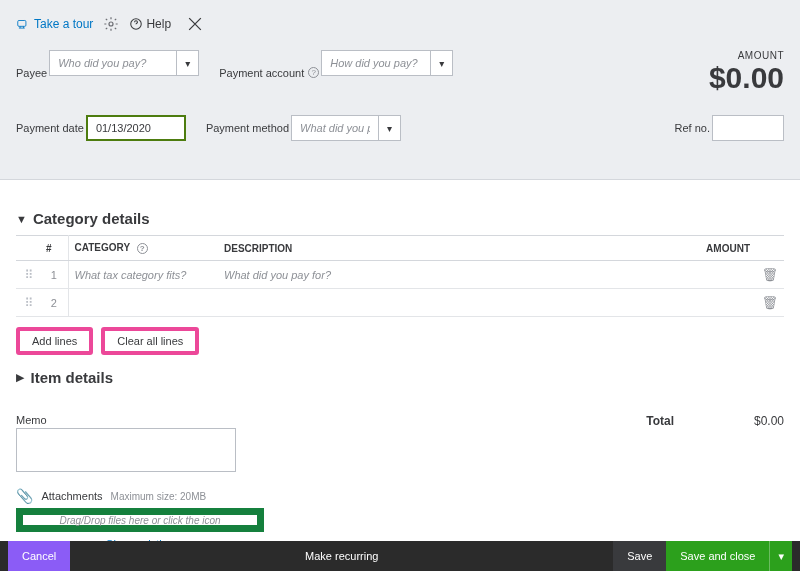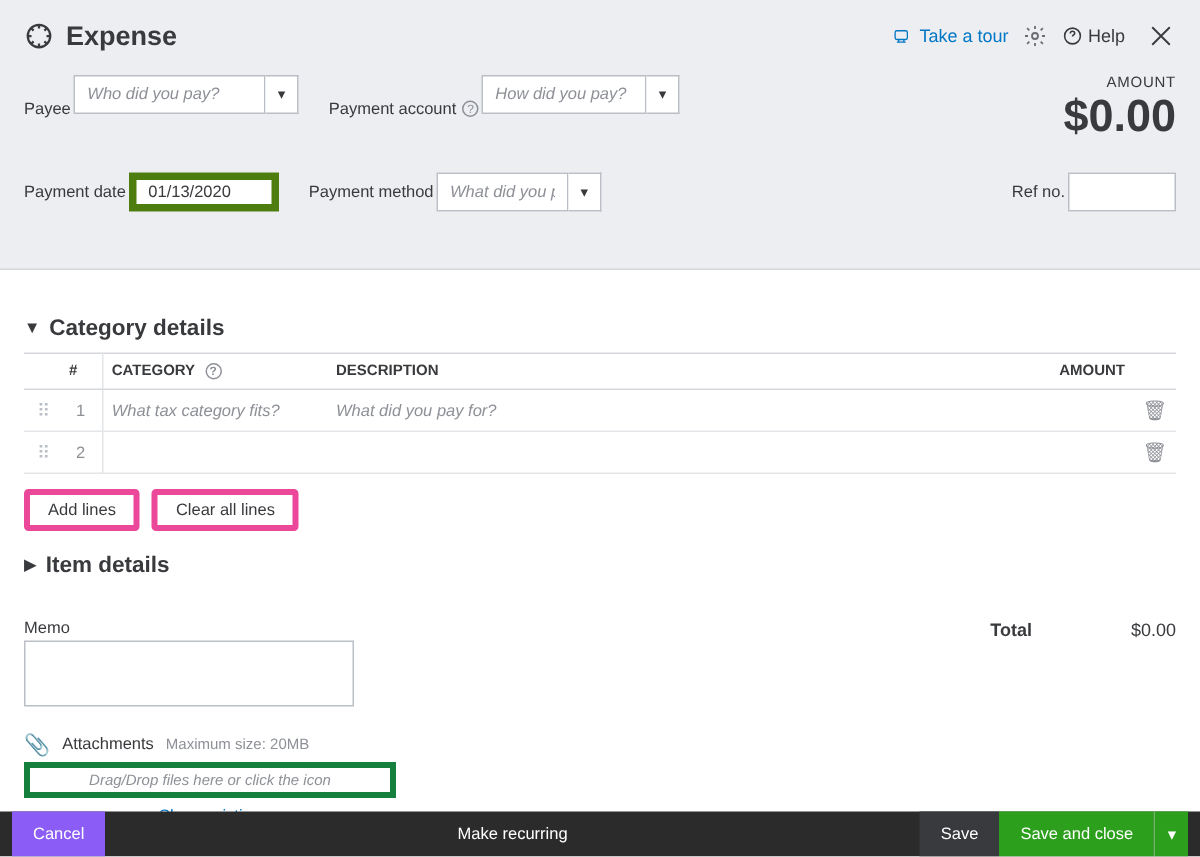--- a/index.html
+++ b/index.html
@@ -23,21 +23,21 @@
 .combo-input { border: 1px solid #babec5; background: #fff; height: 26px; padding: 0 8px; font-size: 11px; font-style: italic; color: #8d9096; }
 .combo-input::placeholder { color: #8d9096; font-style: italic; }
 .combo-input.w140 { width: 128px; }
 .combo-input.w120 { width: 110px; }
 .combo-input.w100 { width: 88px; }
 .combo-btn { width: 22px; height: 26px; border: 1px solid #babec5; border-left: none; background: #fff; display: flex; align-items: center; justify-content: center; cursor: pointer; font-size: 10px; color: #393a3d; }
 .amount-block { text-align: right; }
 .amount-label { font-size: 10px; color: #393a3d; letter-spacing: 0.5px; }
 .amount-value { font-size: 30px; font-weight: 700; color: #393a3d; }
 .form-row2 { display: flex; justify-content: space-between; margin-top: 20px; align-items: flex-end; }
-.date-input { border: 5px solid #4d7c0f; background: #fff; height: 26px; padding: 0 8px; font-size: 11px; width: 100px; color: #393a3d; }
+.date-input { border: 2px solid #4d7c0f; background: #fff; height: 26px; padding: 0 8px; font-size: 11px; width: 100px; color: #393a3d; }
 .ref-input { border: 1px solid #babec5; background: #fff; height: 26px; width: 72px; padding: 0 6px; }
 .body { padding: 16px 16px 0 16px; }
 .section-header { display: flex; align-items: center; gap: 6px; margin: 14px 0 8px 0; }
 .toggle-caret { font-size: 11px; color: #393a3d; cursor: pointer; }
 .section-title { font-size: 15px; color: #393a3d; font-weight: 700; }
 .table { border-collapse: collapse; width: 100%; }
 .table th { text-align: left; font-size: 10px; font-weight: 700; color: #393a3d; padding: 6px 6px; border-bottom: 1px solid #d4d7dc; border-top: 1px solid #d4d7dc; }
 .table th.right { text-align: right; }
 .table td { padding: 0; border-bottom: 1px solid #e3e5e8; height: 28px; font-size: 11px; color: #8d9096; vertical-align: middle; }
 .drag-col { width: 24px; text-align: center; color: #babec5; }
@@ -47,52 +47,43 @@
 .del-col { width: 28px; text-align: center; }
 .cell-placeholder { font-style: italic; color: #8d9096; padding-left: 6px; font-size: 11px; }
 .trash-icon { color: #8d9096; cursor: pointer; font-size: 13px; }
 .drag-handle { color: #babec5; font-size: 12px; letter-spacing: -2px; }
 .btn-row { display: flex; gap: 8px; margin-top: 10px; }
 .outline-btn { border: 4px solid #ec4899; background: #fff; border-radius: 3px; padding: 4px 12px; font-size: 11px; color: #393a3d; cursor: pointer; }
 .memo-row { display: flex; justify-content: space-between; margin-top: 28px; gap: 20px; }
 .memo-field { flex: 0 0 auto; }
 .memo-label { font-size: 11px; color: #393a3d; margin-bottom: 2px; }
 .memo-textarea { border: 1px solid #babec5; width: 220px; height: 44px; padding: 4px; font-size: 11px; resize: none; }
-.total-block { display: flex; gap: 46px; font-size: 12px; color: #393a3d; align-items: flex-start; }
+.total-block { display: flex; gap: 60px; font-size: 12px; color: #393a3d; align-items: flex-start; }
 .total-label { font-weight: 700; }
 .total-value { min-width: 50px; text-align: right; }
 .attach-row { display: flex; align-items: center; gap: 8px; margin-top: 12px; font-size: 11px; color: #393a3d; }
 .attach-icon { font-size: 14px; }
 .attach-note { font-size: 10px; color: #8d9096; }
-.dropzone { border: 4px solid #15803d; width: 248px; height: 24px; display: flex; align-items: center; justify-content: center; font-size: 10px; font-style: italic; color: #8d9096; margin-top: 4px; }
+.dropzone { border: 7px solid #15803d; width: 248px; height: 24px; display: flex; align-items: center; justify-content: center; font-size: 10px; font-style: italic; color: #8d9096; margin-top: 4px; }
 .show-existing { font-size: 11px; color: #0077c5; text-align: center; width: 248px; margin-top: 6px; cursor: pointer; }
 .footer { position: absolute; bottom: 0; left: 0; right: 0; height: 30px; background: #2b2b2b; display: flex; align-items: stretch; padding: 0 8px; }
 .footer-left, .footer-right { display: flex; align-items: stretch; }
 .footer-center { flex: 1; display: flex; align-items: center; justify-content: center; color: #fff; font-size: 11px; cursor: pointer; }
 .footer-btn { color: #fff; font-size: 11px; display: flex; align-items: center; padding: 0 14px; cursor: pointer; border: none; background: transparent; }
 .footer-btn.cancel { background: #8b5cf6; }
 .footer-btn.save { background: #393a3d; }
 .footer-btn.save-close { background: #2ca01c; }
 .footer-btn.save-close-caret { background: #2ca01c; padding: 0 8px; border-left: 1px solid rgba(255,255,255,0.3); }
 svg { display: block; }
 </style>
 </head>
 <body>
 
 <div class="header">
   <div class="header-top">
-    <div class="header-left">
-      <span class="title-icon">
-        <svg viewBox="0 0 24 24" width="20" height="20" fill="none" stroke="currentColor" stroke-width="1.8">
-            <circle cx="12" cy="12" r="9"></circle>
-            <path d="M12 3v3M12 18v3M3 12h3M18 12h3M5.6 5.6l2.1 2.1M16.3 16.3l2.1 2.1M5.6 18.4l2.1-2.1M16.3 7.7l2.1-2.1"></path>
-          </svg>
-      </span>
-      <span class="title">Expense</span>
-    </div>
     <div class="header-right">
       <span class="take-tour">
         <svg viewBox="0 0 24 24" width="14" height="14" fill="none" stroke="#0077c5" stroke-width="1.5">
             <rect x="3" y="6" width="14" height="10" rx="2"></rect>
             <path d="M7 16v3M13 16v3M5 19h10"></path>
           </svg>
         <span>Take a tour</span>
       </span>
       <span class="icon-btn">
         <svg viewBox="0 0 24 24" width="16" height="16" fill="none" stroke="#6b6c72" stroke-width="1.8">

